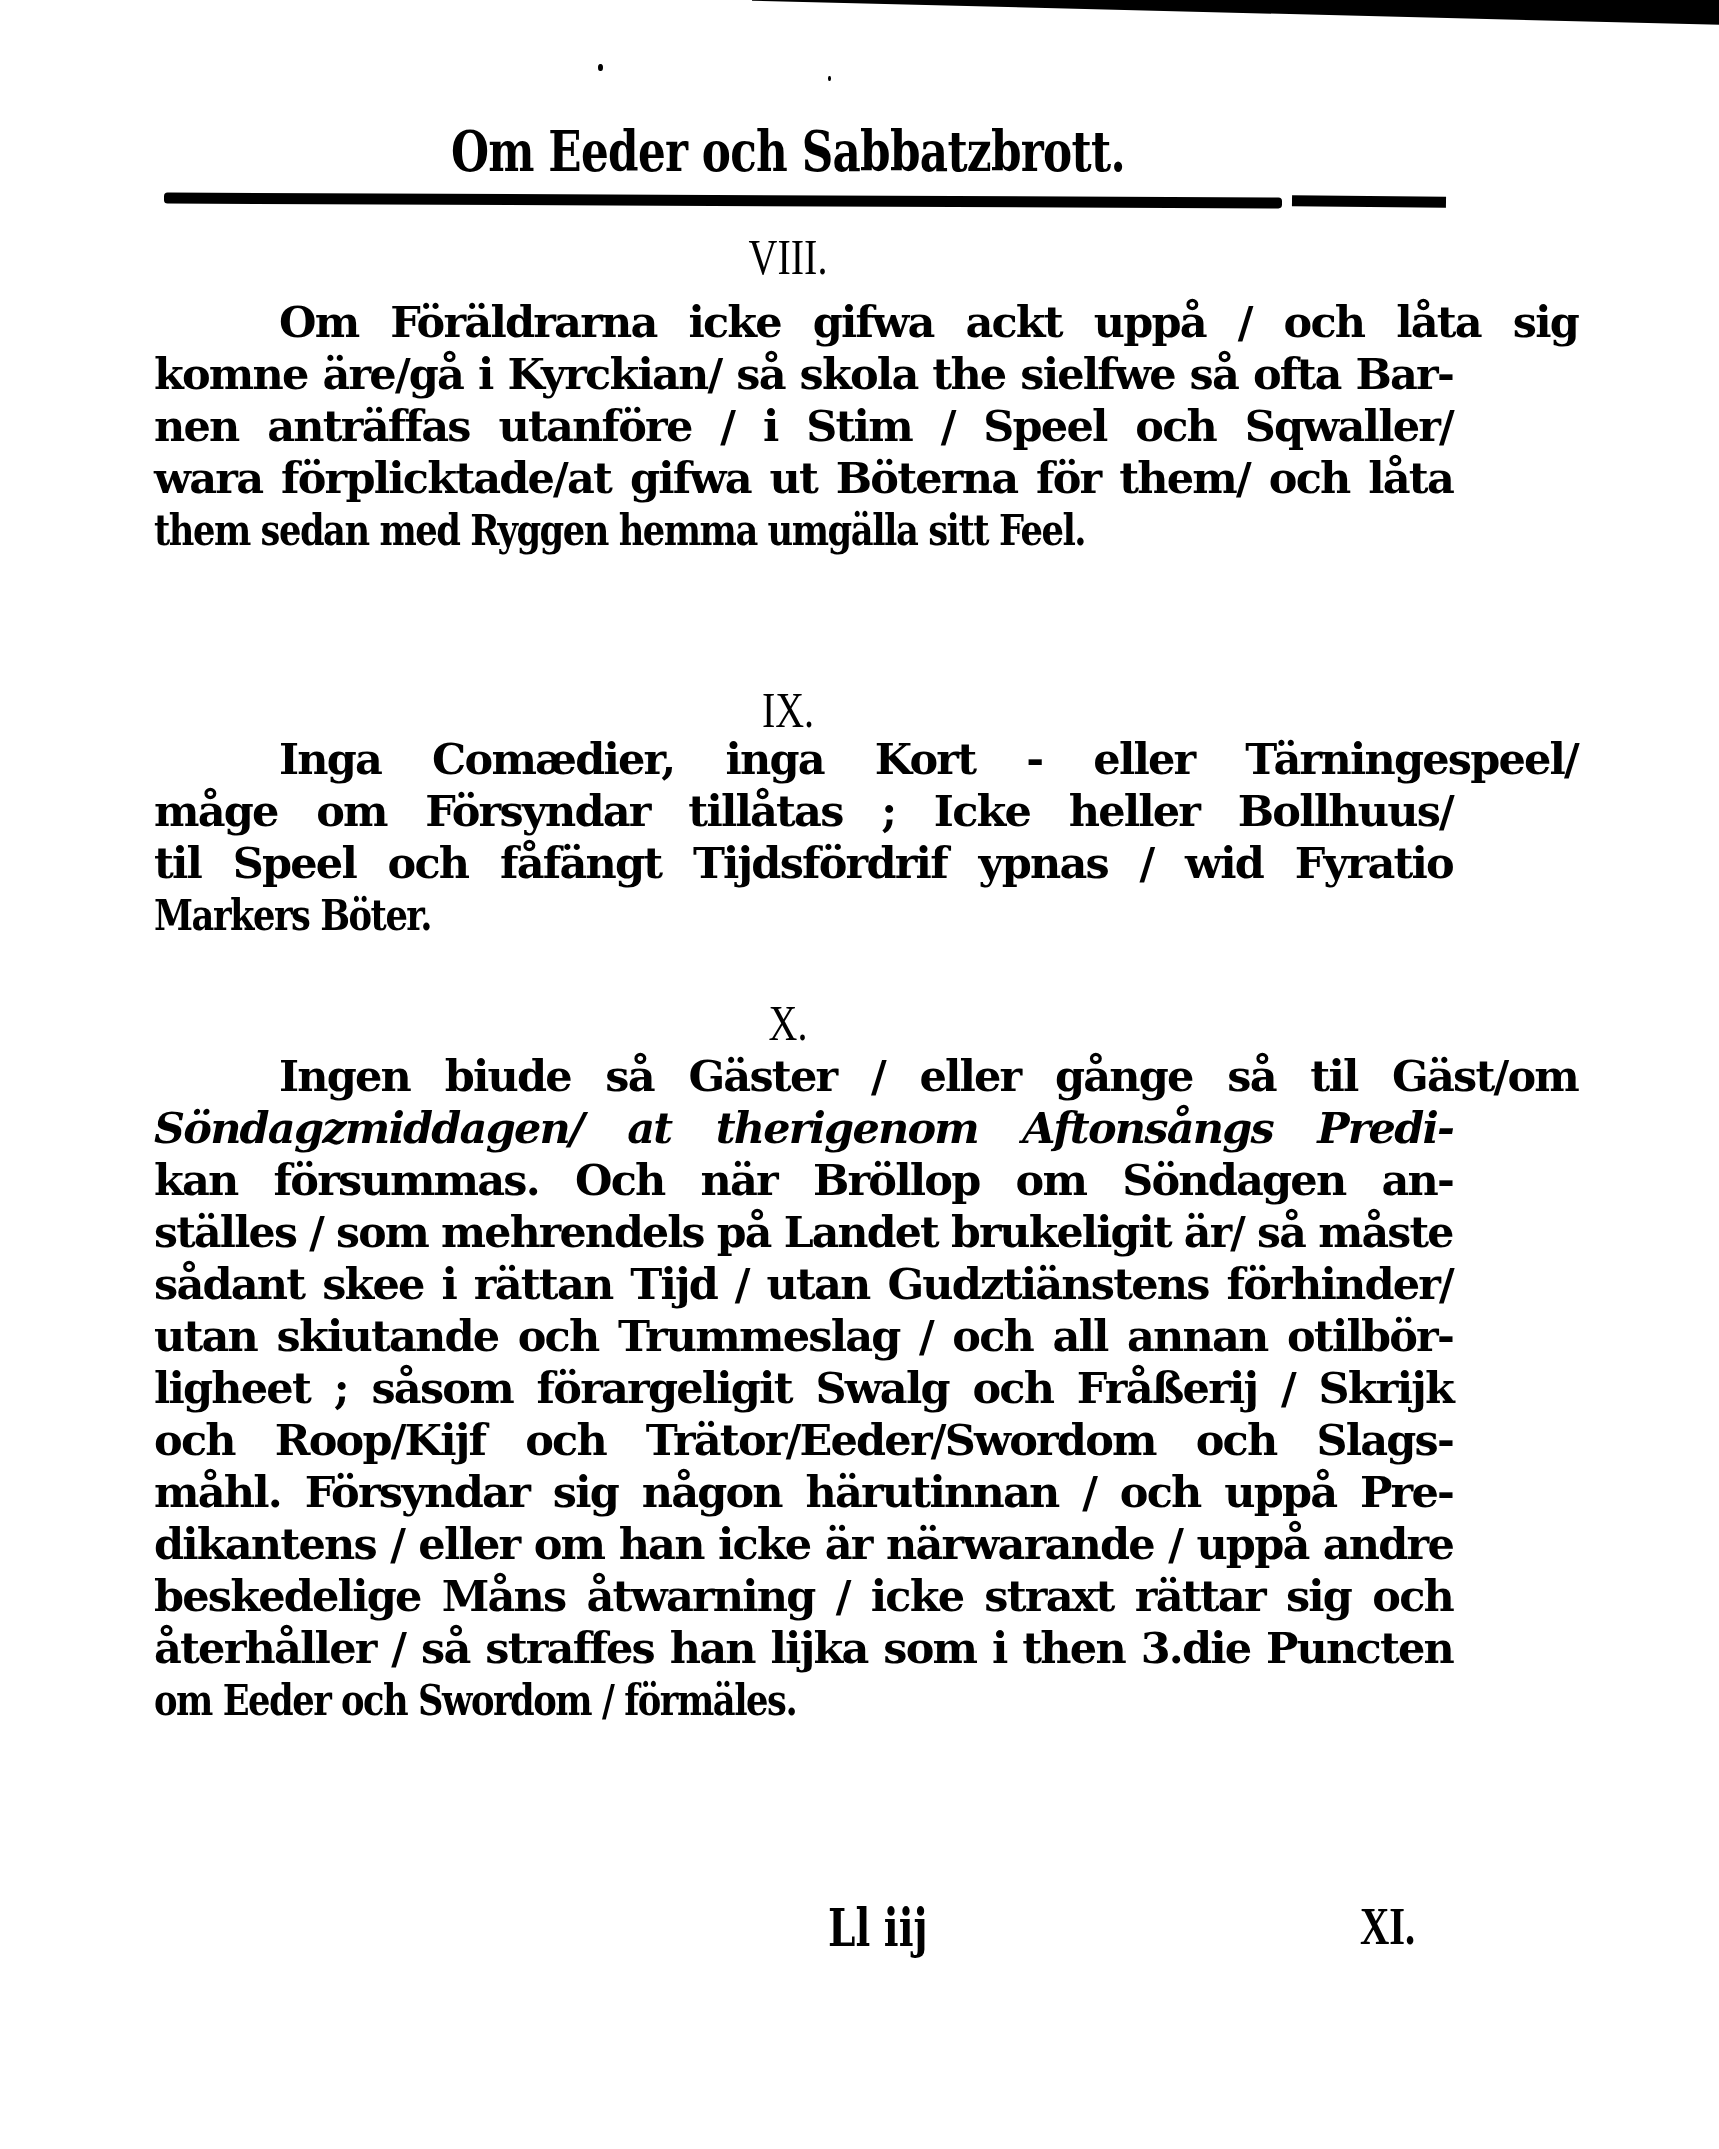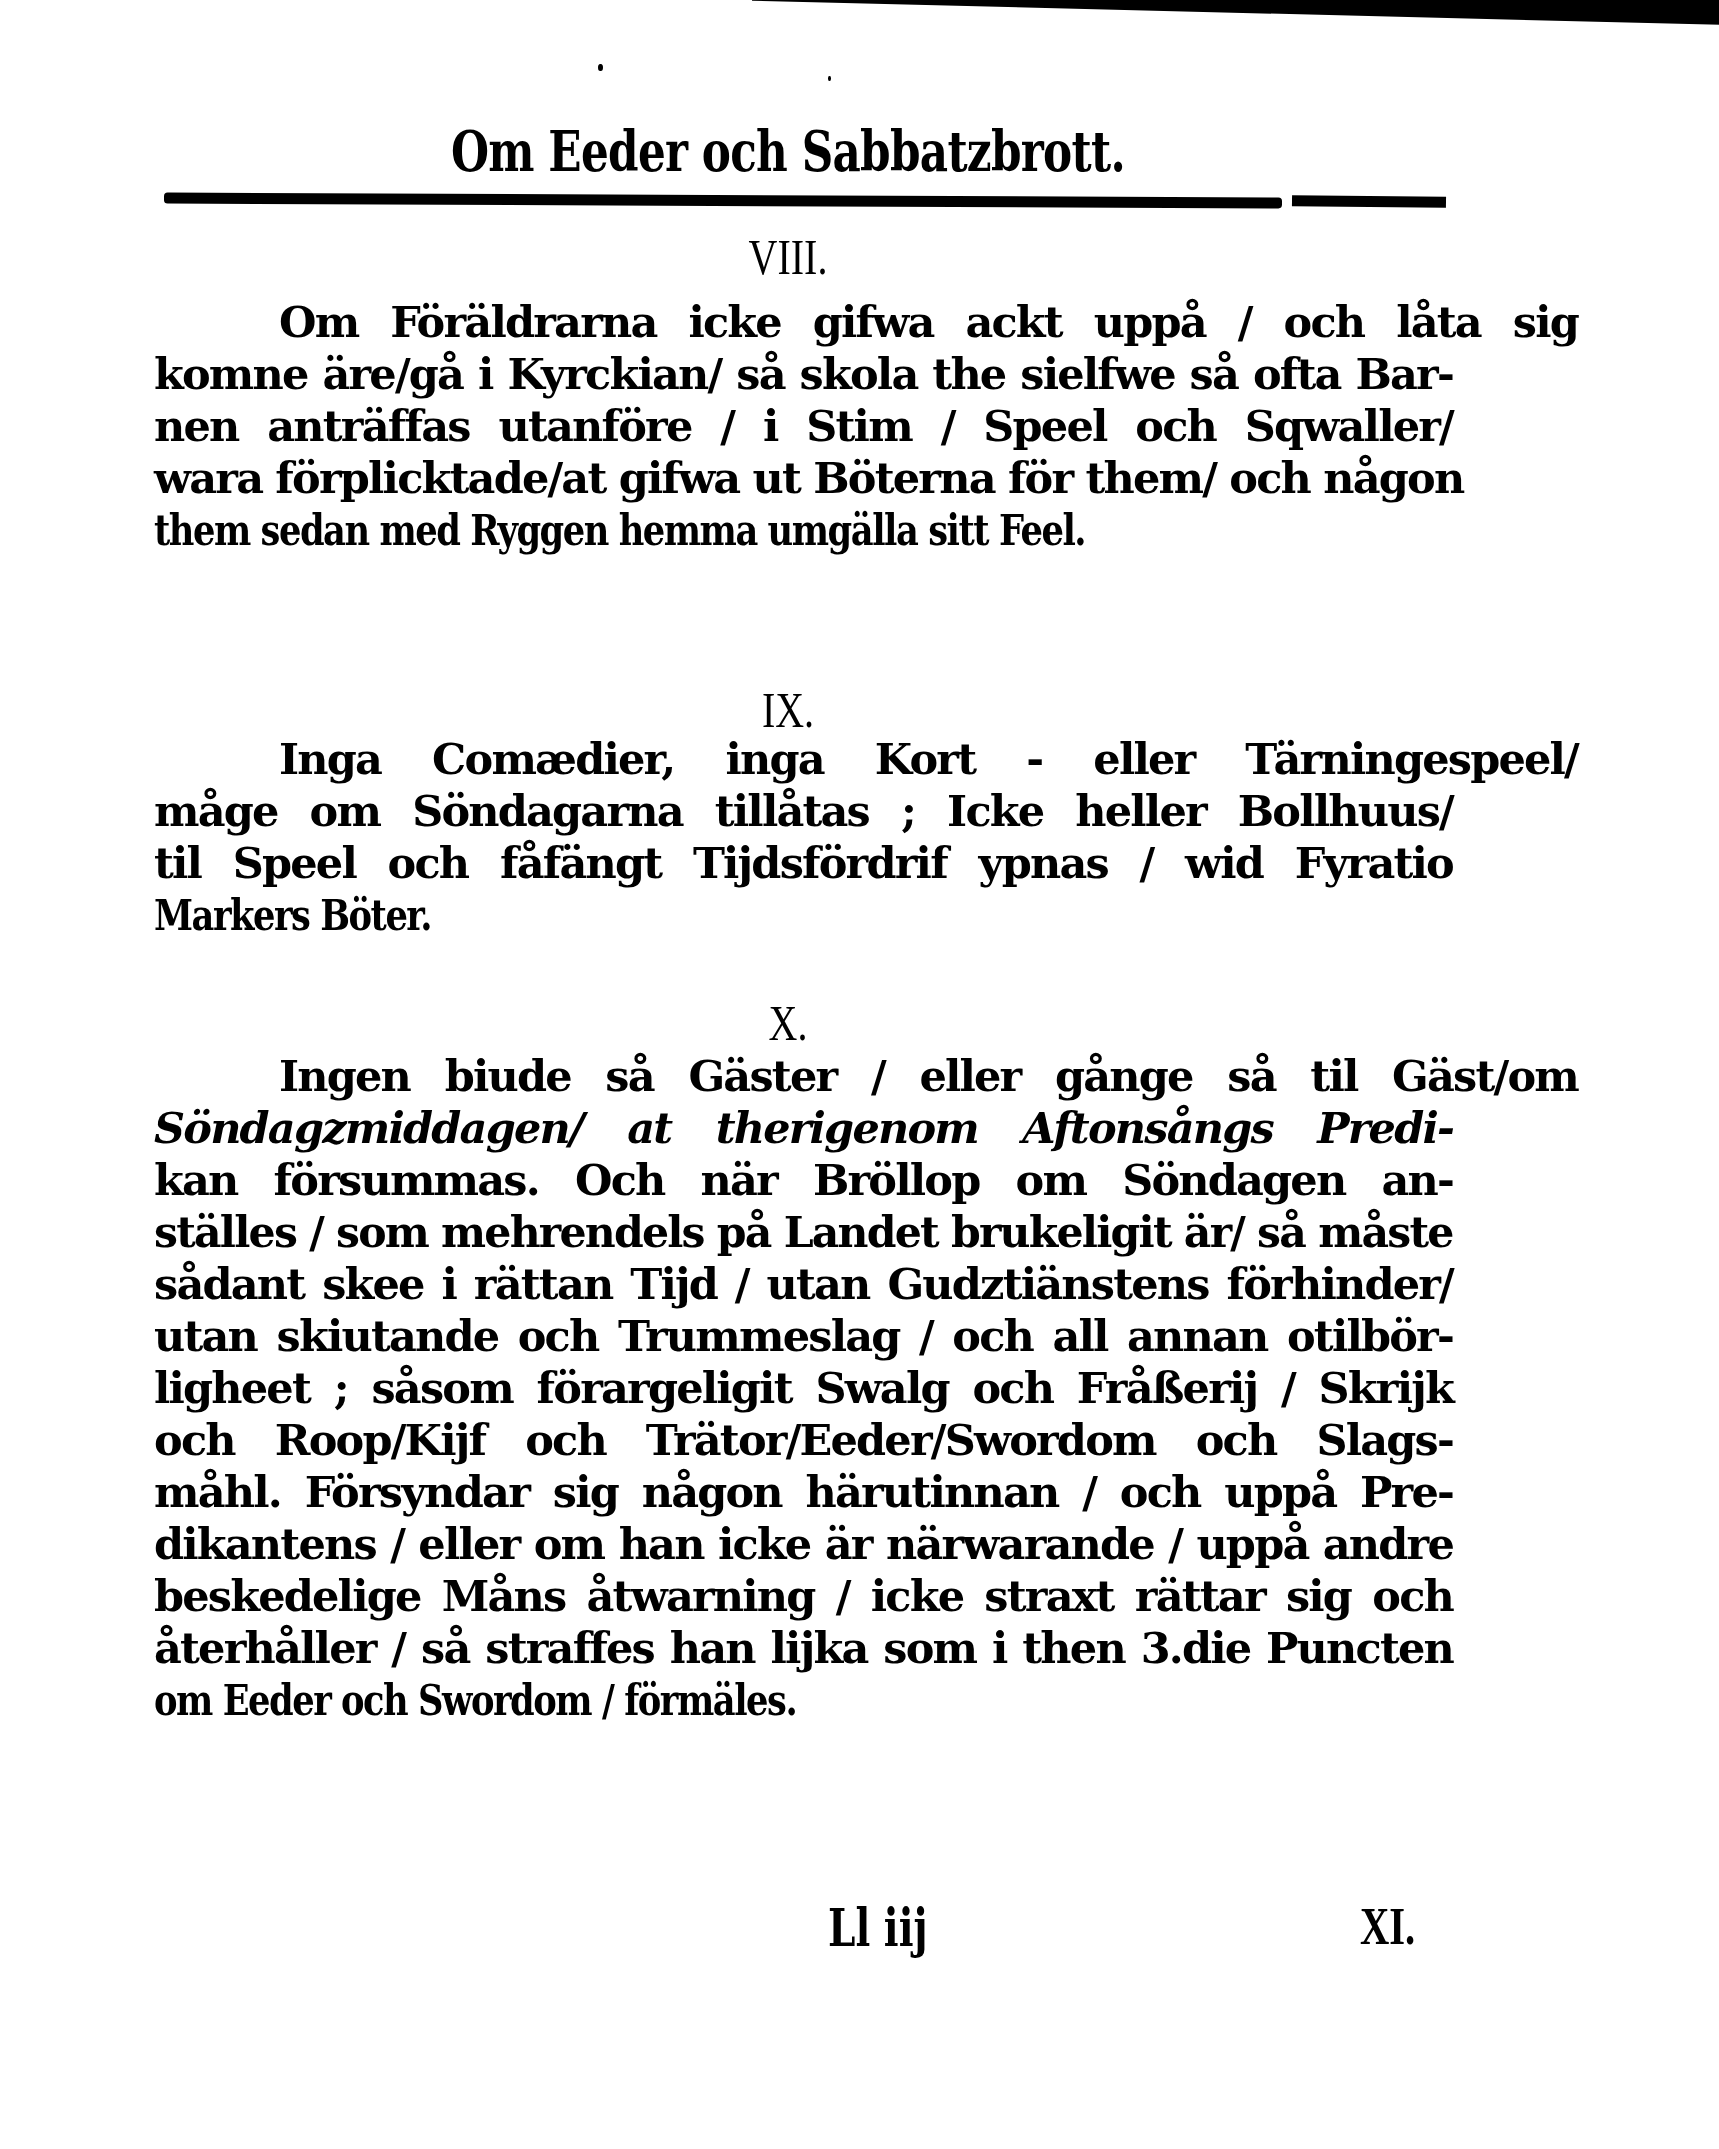--- a/index.html
+++ b/index.html
@@ -82,28 +82,28 @@
 
 <div class="running-head">Om Eeder och Sabbatzbrott.</div>
 <div class="rule-main"></div>
 <div class="rule-tail"></div>
 
 <div class="section-num" style="top:228px;">VIII.</div>
 <div class="para" style="top:296px;">
   <span class="line indent" style="display: block; width: 1299px; text-align: justify; text-align-last: justify; transform: scaleX(1);">Om Föräldrarna icke gifwa ackt uppå / och låta sig</span>
   <span class="line" style="display: block; width: 1299px; text-align: justify; text-align-last: justify; transform: scaleX(1);">komne äre/gå i Kyrckian/ så skola the sielfwe så ofta Bar-</span>
   <span class="line" style="display: block; width: 1299px; text-align: justify; text-align-last: justify; transform: scaleX(1);">nen anträffas utanföre / i Stim / Speel och Sqwaller/</span>
-  <span class="line" style="display: block; width: 1299px; text-align: justify; text-align-last: justify; transform: scaleX(1);">wara förplicktade/at gifwa ut Böterna för them/ och någon</span>
+  <span class="line" style="display: block; width: 1299px; text-align: justify; text-align-last: justify; transform: scaleX(1);">wara förplicktade/at gifwa ut Böterna för them/ och låta</span>
   <span class="line last" style="display: block; width: auto; text-align: left; text-align-last: left; transform: scaleX(0.82);">them sedan med Ryggen hemma umgälla sitt Feel.</span>
 </div>
 
 <div class="section-num" style="top:681px;">IX.</div>
 <div class="para" style="top:733px;">
   <span class="line indent" style="display: block; width: 1299px; text-align: justify; text-align-last: justify; transform: scaleX(1);">Inga Comædier, inga Kort - eller Tärningespeel/</span>
-  <span class="line" style="display: block; width: 1299px; text-align: justify; text-align-last: justify; transform: scaleX(1);">måge om Söndagarna tillåtas ; Icke heller Bollhuus/</span>
+  <span class="line" style="display: block; width: 1299px; text-align: justify; text-align-last: justify; transform: scaleX(1);">måge om Försyndar tillåtas ; Icke heller Bollhuus/</span>
   <span class="line" style="display: block; width: 1299px; text-align: justify; text-align-last: justify; transform: scaleX(1);">til Speel och fåfängt Tijdsfördrif ypnas / wid Fyratio</span>
   <span class="line last" style="display: block; width: auto; text-align: left; text-align-last: left; transform: scaleX(0.82);">Markers Böter.</span>
 </div>
 
 <div class="section-num" style="top:994px;">X.</div>
 <div class="para" style="top:1050px;">
   <span class="line indent" style="display: block; width: 1299px; text-align: justify; text-align-last: justify; transform: scaleX(1);">Ingen biude så Gäster / eller gånge så til Gäst/om</span>
   <span class="line" style="display: block; width: 1299px; text-align: justify; text-align-last: justify; transform: scaleX(1); font-style: italic;">Söndagzmiddagen/ at therigenom Aftonsångs Predi-</span>
   <span class="line" style="display: block; width: 1299px; text-align: justify; text-align-last: justify; transform: scaleX(1);">kan försummas. Och när Bröllop om Söndagen an-</span>
   <span class="line" style="display: block; width: 1312px; text-align: justify; text-align-last: justify; transform: scaleX(0.989761);">ställes / som mehrendels på Landet brukeligit är/ så måste</span>

